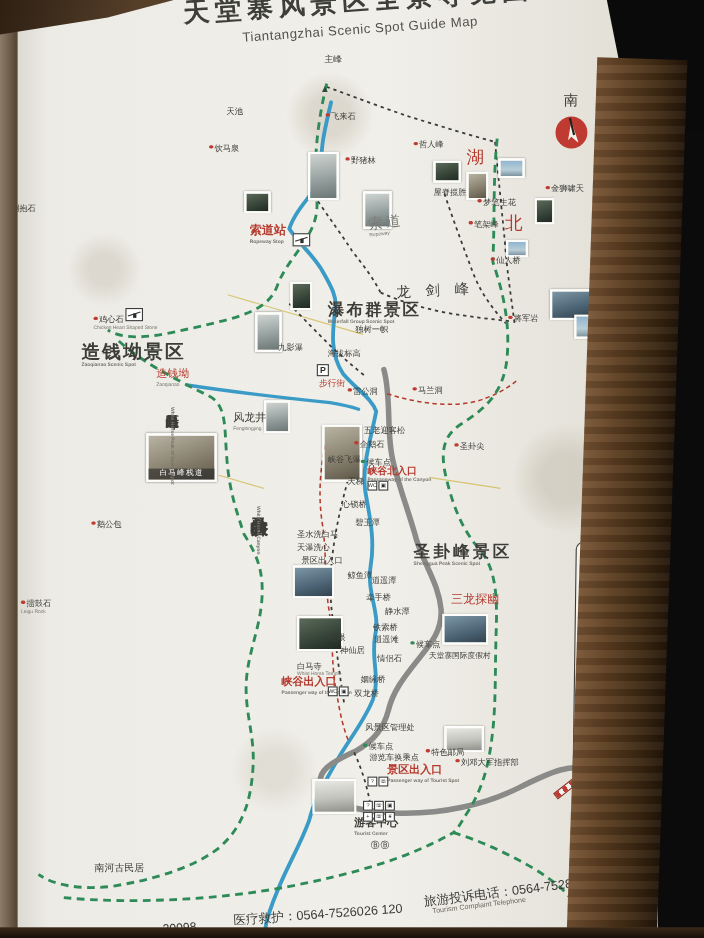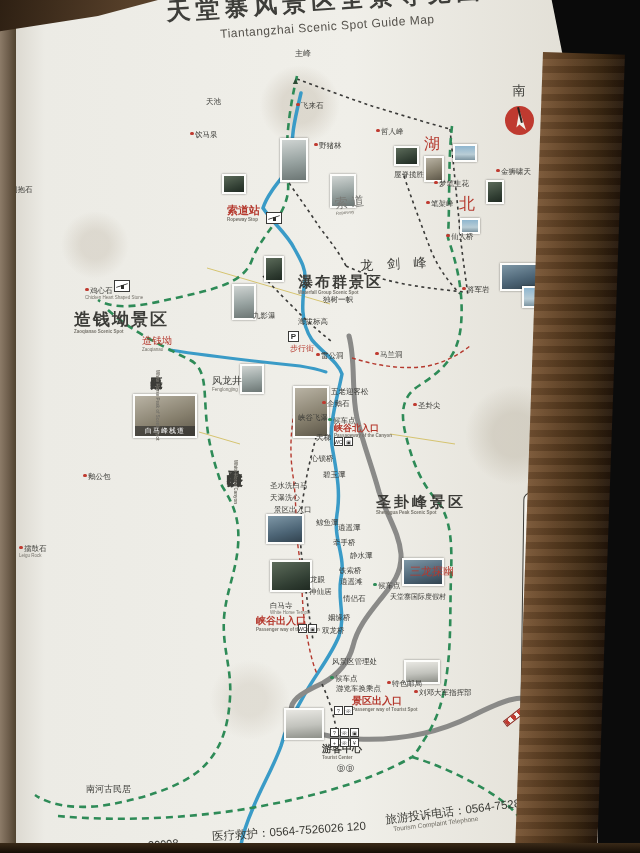--- a/index.html
+++ b/index.html
@@ -170,21 +170,21 @@
       <div class="lbl" style="left: 459px; top: 196px; font-size: 16px; color: rgb(181, 57, 46);"><span>北</span></div>
       <div class="lbl" style="left: 227px; top: 205px; font-size: 11px; color: rgb(181, 57, 46); font-weight: bold;"><span>索道站</span><div class="en">Ropeway Stop</div></div>
       <div class="lbl" style="left: 334px; top: 197px; font-size: 13px; color: rgb(122, 122, 118); transform: rotate(-6deg); transform-origin: left top;"><span>索 道</span><div class="en">Ropeway</div></div>
       <div class="lbl" style="left: 360px; top: 259px; font-size: 13px; color: rgb(60, 60, 56); letter-spacing: 5px; transform: rotate(-3deg); transform-origin: left top;"><span>龙 剑 峰</span></div>
       <div class="lbl" style="left: 298px; top: 274px; font-size: 15px; color: rgb(60, 60, 56); letter-spacing: 2px; font-weight: bold;"><span>瀑布群景区</span><div class="en">Waterfall Group Scenic Spot</div></div>
       <div class="lbl" style="left: 74px; top: 311px; font-size: 17px; color: rgb(60, 60, 56); letter-spacing: 2px; font-weight: bold;"><span>造钱坳景区</span><div class="en">Zaoqianao Scenic Spot</div></div>
       <div class="lbl" style="left: 142px; top: 336px; font-size: 10px; color: rgb(181, 57, 46);"><span>造钱坳</span><div class="en">Zaoqianao</div></div>
       <div class="lbl v" style="left: 150px; top: 368px; font-size: 12px; color: rgb(60, 60, 56); font-weight: bold;"><span>白马峰景区</span><div class="en">White Horse Peak of Scenic Spot</div></div>
       <div class="lbl v" style="left: 226px; top: 458px; font-size: 16px; color: rgb(60, 60, 56); font-weight: bold;"><span>白马大峡谷</span><div class="en">White Horse Canyon</div></div>
       <div class="lbl" style="left: 376px; top: 494px; font-size: 15px; color: rgb(60, 60, 56); letter-spacing: 3px; font-weight: bold;"><span>圣卦峰景区</span><div class="en">Shenggua Peak Scenic Spot</div></div>
-      <div class="lbl" style="left: 410px; top: 540px; font-size: 11px; color: rgb(181, 57, 46); margin-top: 26px;"><span>三龙探幽</span></div>
+      <div class="lbl" style="left: 410px; top: 540px; font-size: 11px; color: rgb(181, 57, 46);"><span>三龙探幽</span></div>
       <div class="lbl" style="left: 334px; top: 424px; font-size: 9px; color: rgb(181, 57, 46); font-weight: bold;"><span>峡谷北入口</span><div class="en">Passageway of the Canyon</div></div>
       <div class="lbl" style="left: 256px; top: 616px; font-size: 10px; color: rgb(181, 57, 46); font-weight: bold;"><span>峡谷出入口</span><div class="en">Passenger way of the Canyon</div></div>
       <div class="lbl" style="left: 352px; top: 696px; font-size: 10px; color: rgb(181, 57, 46); font-weight: bold;"><span>景区出入口</span><div class="en">Passenger way of Tourist Spot</div></div>
       <div class="lbl" style="left: 322px; top: 744px; font-size: 10px; color: rgb(60, 60, 56); font-weight: bold;"><span>游客中心</span><div class="en">Tourist Center</div></div>
       <div class="lbl" style="left: 530px; top: 722px; font-size: 11px; color: rgb(181, 57, 46); letter-spacing: 2px; transform: rotate(-52deg); transform-origin: left top;"><span>出景区方向</span></div>
       <div class="lbl" style="left: 86px; top: 785px; font-size: 9px; color: rgb(60, 60, 56); text-align: right;"><span>南河古民居</span></div>
       <div class="lbl" style="left: 212px; top: 376px; font-size: 10px; color: rgb(60, 60, 56);"><span>风龙井</span><div class="en">Fenglongjing</div></div>
       <div class="lbl" style="left: 290px; top: 345px; font-size: 8px; color: rgb(181, 57, 46);"><span>步行街</span></div>
       <div class="lbl" style="left: 390px; top: 593px; font-size: 7px; color: rgb(60, 60, 56);"><span>天堂寨国际度假村</span></div>
       <div class="lbl" style="left: 295px; top: 50px; font-size: 8px; color: rgb(60, 60, 56);"><span>主峰</span></div>
@@ -217,21 +217,21 @@
       <div class="lbl" style="left: 311px; top: 455px; font-size: 7.5px; color: rgb(60, 60, 56);"><span>心锁桥</span></div>
       <div class="lbl" style="left: 323px; top: 471px; font-size: 7.5px; color: rgb(60, 60, 56);"><span>碧玉潭</span></div>
       <div class="lbl" style="left: 270px; top: 482px; font-size: 7.5px; color: rgb(60, 60, 56);"><span>圣水洗白马</span></div>
       <div class="lbl" style="left: 270px; top: 494px; font-size: 7.5px; color: rgb(60, 60, 56);"><span>天瀑洗心</span></div>
       <div class="lbl" style="left: 274px; top: 506px; font-size: 7.5px; color: rgb(60, 60, 56);"><span>景区出入口</span></div>
       <div class="lbl" style="left: 316px; top: 519px; font-size: 7.5px; color: rgb(60, 60, 56);"><span>鲸鱼潭</span></div>
       <div class="lbl" style="left: 338px; top: 524px; font-size: 7.5px; color: rgb(60, 60, 56);"><span>逍遥潭</span></div>
       <div class="lbl" style="left: 333px; top: 539px; font-size: 7.5px; color: rgb(60, 60, 56);"><span>牵手桥</span></div>
       <div class="lbl" style="left: 350px; top: 552px; font-size: 7.5px; color: rgb(60, 60, 56);"><span>静水潭</span></div>
       <div class="lbl" style="left: 339px; top: 567px; font-size: 7.5px; color: rgb(60, 60, 56);"><span>铁索桥</span></div>
-      <div class="lbl" style="left: 310px; top: 576px; font-size: 7.5px; color: rgb(60, 60, 56);"><span>龙眼</span></div>
+      <div class="lbl" style="left: 299px; top: 576px; font-size: 7.5px; color: rgb(60, 60, 56);"><span>龙眼</span></div>
       <div class="lbl" style="left: 340px; top: 578px; font-size: 7.5px; color: rgb(60, 60, 56);"><span>逍遥滩</span></div>
       <div class="lbl" style="left: 309px; top: 588px; font-size: 7.5px; color: rgb(60, 60, 56);"><span>神仙居</span></div>
       <div class="lbl" style="left: 343px; top: 595px; font-size: 7.5px; color: rgb(60, 60, 56);"><span>情侣石</span></div>
       <div class="lbl" style="left: 328px; top: 614px; font-size: 7.5px; color: rgb(60, 60, 56);"><span>姻缘桥</span></div>
       <div class="lbl" style="left: 322px; top: 627px; font-size: 7.5px; color: rgb(60, 60, 56);"><span>双龙桥</span></div>
       <div class="lbl" style="left: 270px; top: 602px; font-size: 7.5px; color: rgb(60, 60, 56);"><span>白马寺</span><div class="en">White Horse Temple</div></div>
       <div class="lbl" style="left: 373px; top: 582px; font-size: 7.5px; color: rgb(60, 60, 56);"><span class="dot g"></span><span>候车点</span></div>
       <div class="lbl" style="left: 332px; top: 658px; font-size: 7.5px; color: rgb(60, 60, 56);"><span>风景区管理处</span></div>
       <div class="lbl" style="left: 330px; top: 675px; font-size: 7.5px; color: rgb(60, 60, 56);"><span class="dot g"></span><span>候车点</span></div>
       <div class="lbl" style="left: 336px; top: 685px; font-size: 7.5px; color: rgb(60, 60, 56);"><span>游览车换乘点</span></div>

